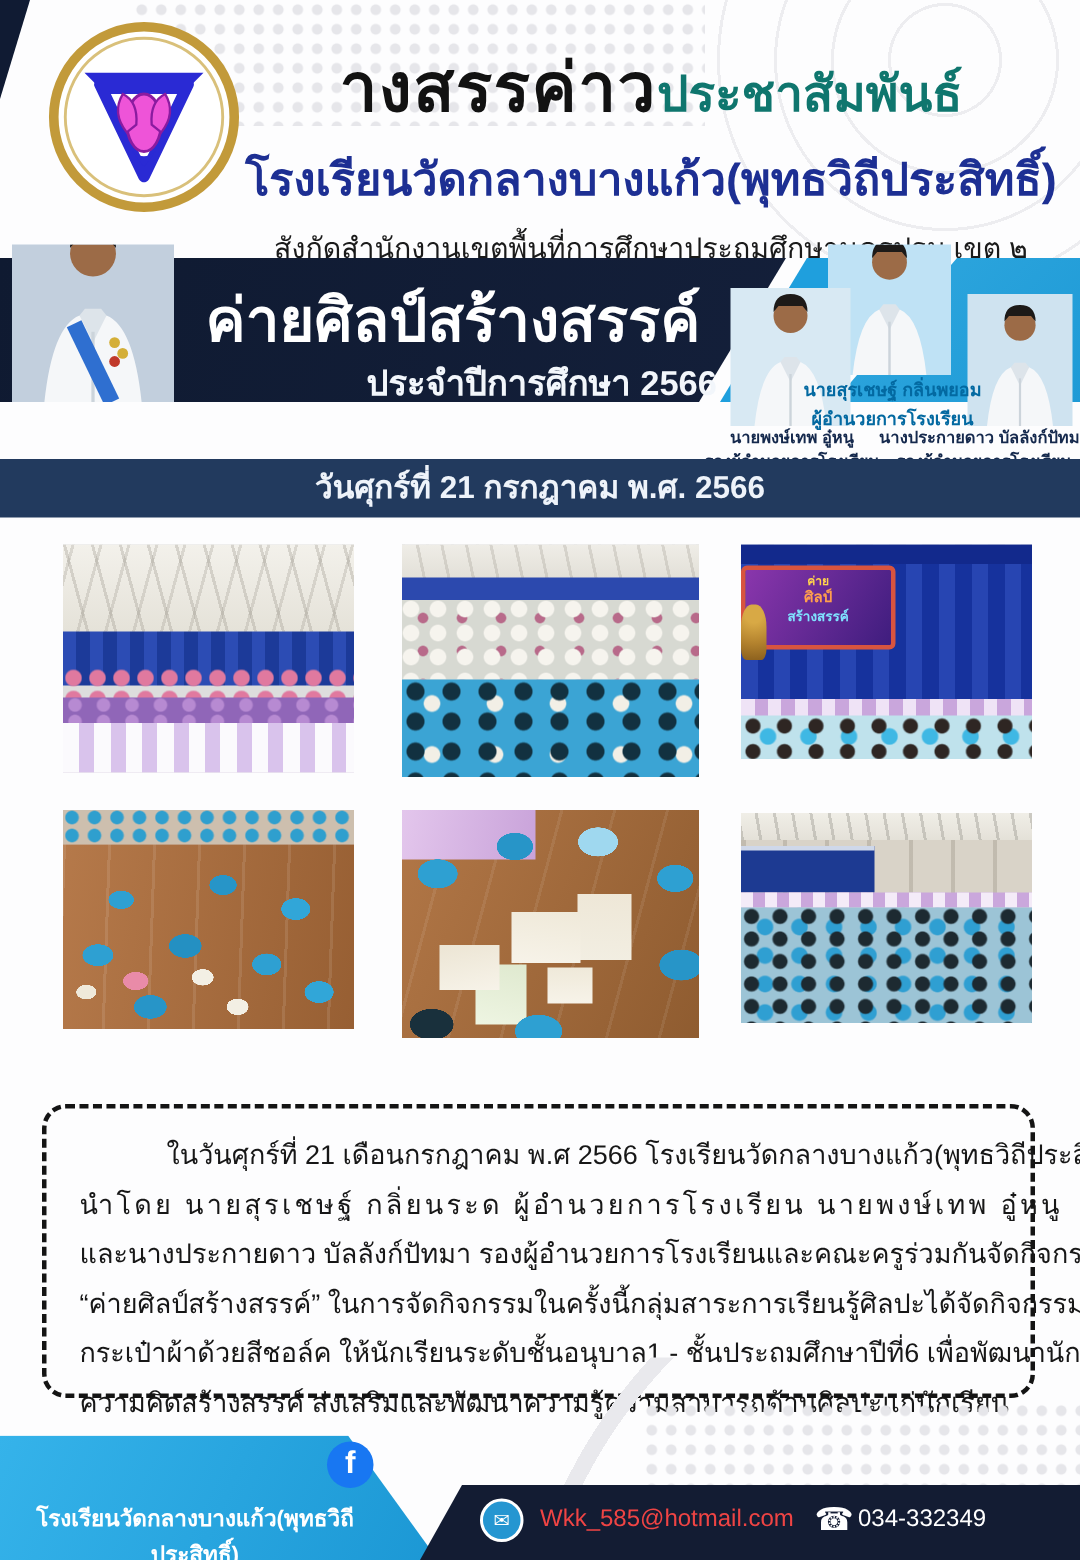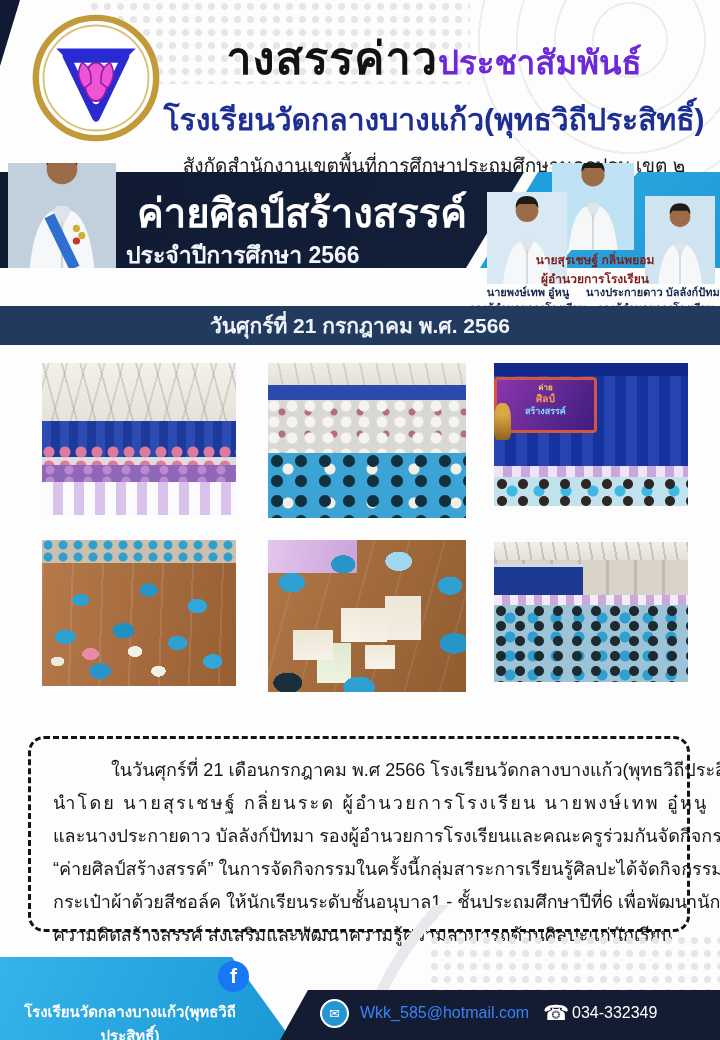--- a/index.html
+++ b/index.html
@@ -18,48 +18,48 @@
         background:repeating-radial-gradient(circle at center,transparent 0 36px,#ededf0 36px 38px);}
   .swoosh{position:absolute;left:350px;top:905px;width:380px;height:140px;
         background:repeating-radial-gradient(circle at 90% 170%,transparent 0 130px,#e9e9ed 130px 141px,transparent 141px 210px);}
 
   
   .logo{position:absolute;left:32px;top:14px;width:128px;height:128px;}
   .logo svg{width:100%;height:100%;display:block;}
   .titles{position:absolute;left:158px;top:22px;width:552px;text-align:center;}
   .t1{white-space:nowrap;}
   .t-main{font-size:45px;font-weight:800;color:#121212;letter-spacing:1px;}
-  .t-accent{font-size:33px;font-weight:700;color:#6d28d9;}
+  .t-accent{font-size:33px;font-weight:700;color:#0f766e;}
   .t-school{margin-top:2px;font-size:30px;font-weight:700;color:#1d2f93;}
   .t-sub{margin-top:7px;font-size:19px;color:#1a1a1a;}
 
   
   .bnr{position:absolute;left:0;top:172px;width:720px;height:96px;}
   .navy-main{clip-path:polygon(0 0,524px 0,466px 100%,0 100%);
     background:linear-gradient(110deg,#0f1a31,#15213d);}
   .stripe-cyan{clip-path:polygon(538px 0,566px 0,508px 100%,480px 100%);background:#1f9fdd;}
   .navy-wedge{clip-path:polygon(580px 0,624px 0,542px 100%,522px 100%);background:#101b33;}
   .panel-cyan{clip-path:polygon(638px 0,720px 0,720px 100%,556px 100%);
     background:linear-gradient(135deg,#57c6f3,#1e9ad6);}
   .banner-title{position:absolute;left:126px;top:181px;width:352px;text-align:center;
     font-size:40px;font-weight:700;color:#ffffff;}
-  .banner-sub{position:absolute;left:126px;top:237px;width:352px;text-align:left;
+  .banner-sub{position:absolute;left:126px;top:237px;width:352px;text-align:right;
     font-size:23px;font-weight:700;color:#f2f6fb;}
 
   
   .portrait{position:absolute;overflow:hidden;}
   .portrait svg{width:100%;height:100%;display:block;}
   .po-left{left:8px;top:163px;width:108px;height:105px;background:#c2cfdd;}
   .po-dir{left:552px;top:163px;width:82px;height:87px;background:#bfe2f5;}
   .po-dep1{left:487px;top:192px;width:80px;height:92px;background:#d8e9f3;}
   .po-dep2{left:645px;top:196px;width:70px;height:88px;background:#cfe3f0;}
 
   .nameblock{position:absolute;text-align:center;line-height:1.5;}
   .nb-left{left:0;top:272px;width:176px;font-size:12.5px;font-weight:700;color:#15294d;}
-  .nb-dir{left:524px;top:251px;width:142px;font-size:12px;font-weight:700;color:#7f1d1d;line-height:1.55;}
+  .nb-dir{left:524px;top:251px;width:142px;font-size:12px;font-weight:700;color:#0369a1;line-height:1.55;}
   .nb-dep{top:285px;width:140px;font-size:11px;font-weight:700;color:#15294d;line-height:1.45;}
   .nb-dep1{left:458px;}
   .nb-dep2{left:586px;}
 
   
   .datebar{position:absolute;left:0;top:306px;width:720px;height:39px;background:#223a5e;
     color:#eef3fa;font-size:21px;font-weight:700;text-align:center;line-height:39px;}
 
   
   .photo{position:absolute;overflow:hidden;background:#ddd;}
@@ -168,21 +168,21 @@
     clip-path:polygon(0 0,232px 0,292px 100%,0 100%);
     background:linear-gradient(115deg,#35b3ea,#1b97d4);}
   .foot-navy{position:absolute;left:280px;top:990px;width:440px;height:50px;
     clip-path:polygon(28px 0,100% 0,100% 100%,0 100%);background:#131c33;}
   .fb-icon{position:absolute;left:218px;top:961px;width:31px;height:31px;border-radius:50%;
     background:#1877f2;color:#ffffff;font-weight:800;font-size:21px;text-align:center;line-height:30px;}
   .foot-school{position:absolute;left:2px;top:1000px;width:256px;text-align:center;
     color:#ffffff;font-size:15px;font-weight:700;}
   .mail-icon{position:absolute;left:320px;top:999px;width:29px;height:29px;border-radius:50%;
     background:#2596d1;border:2px solid #ffffff;color:#ffffff;font-size:13px;text-align:center;line-height:25px;}
-  .foot-mail{position:absolute;left:360px;top:1004px;color:#3b82f6;font-size:16px;}
+  .foot-mail{position:absolute;left:360px;top:1004px;color:#ef4444;font-size:16px;}
   .tel-icon{position:absolute;left:543px;top:1001px;color:#ffffff;font-size:21px;}
   .foot-tel{position:absolute;left:572px;top:1004px;color:#ffffff;font-size:16px;}
 </style>
 </head>
 <body>
 
 <div id="page">
 
   <svg width="0" height="0" style="position:absolute">
     <defs>

